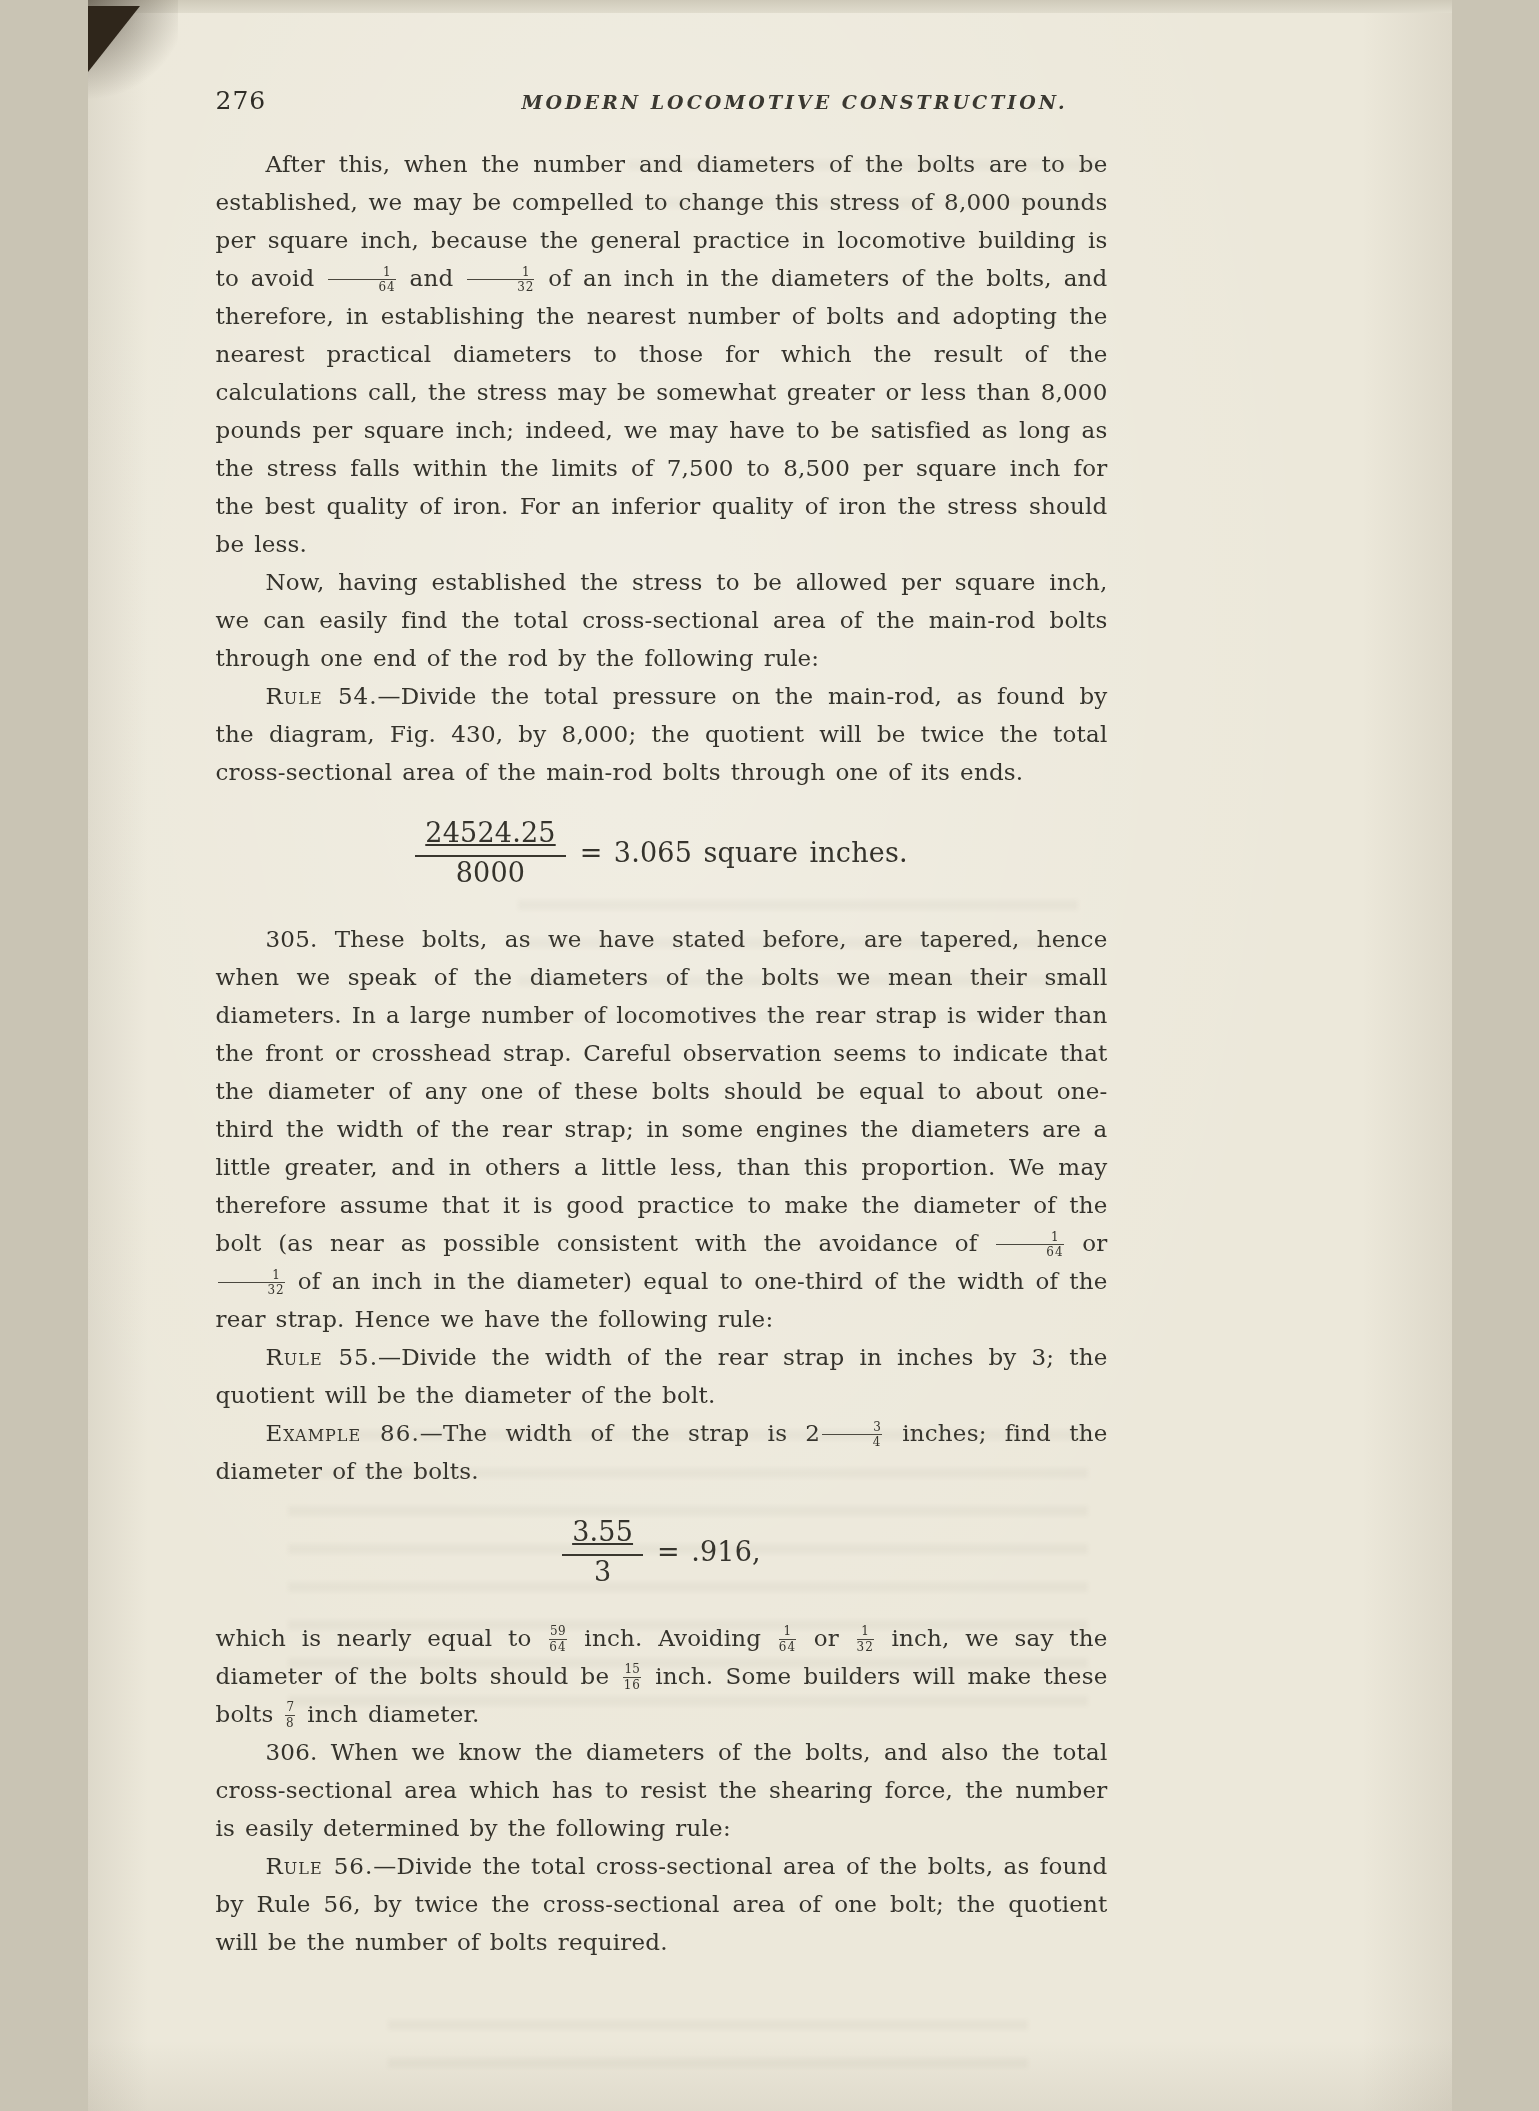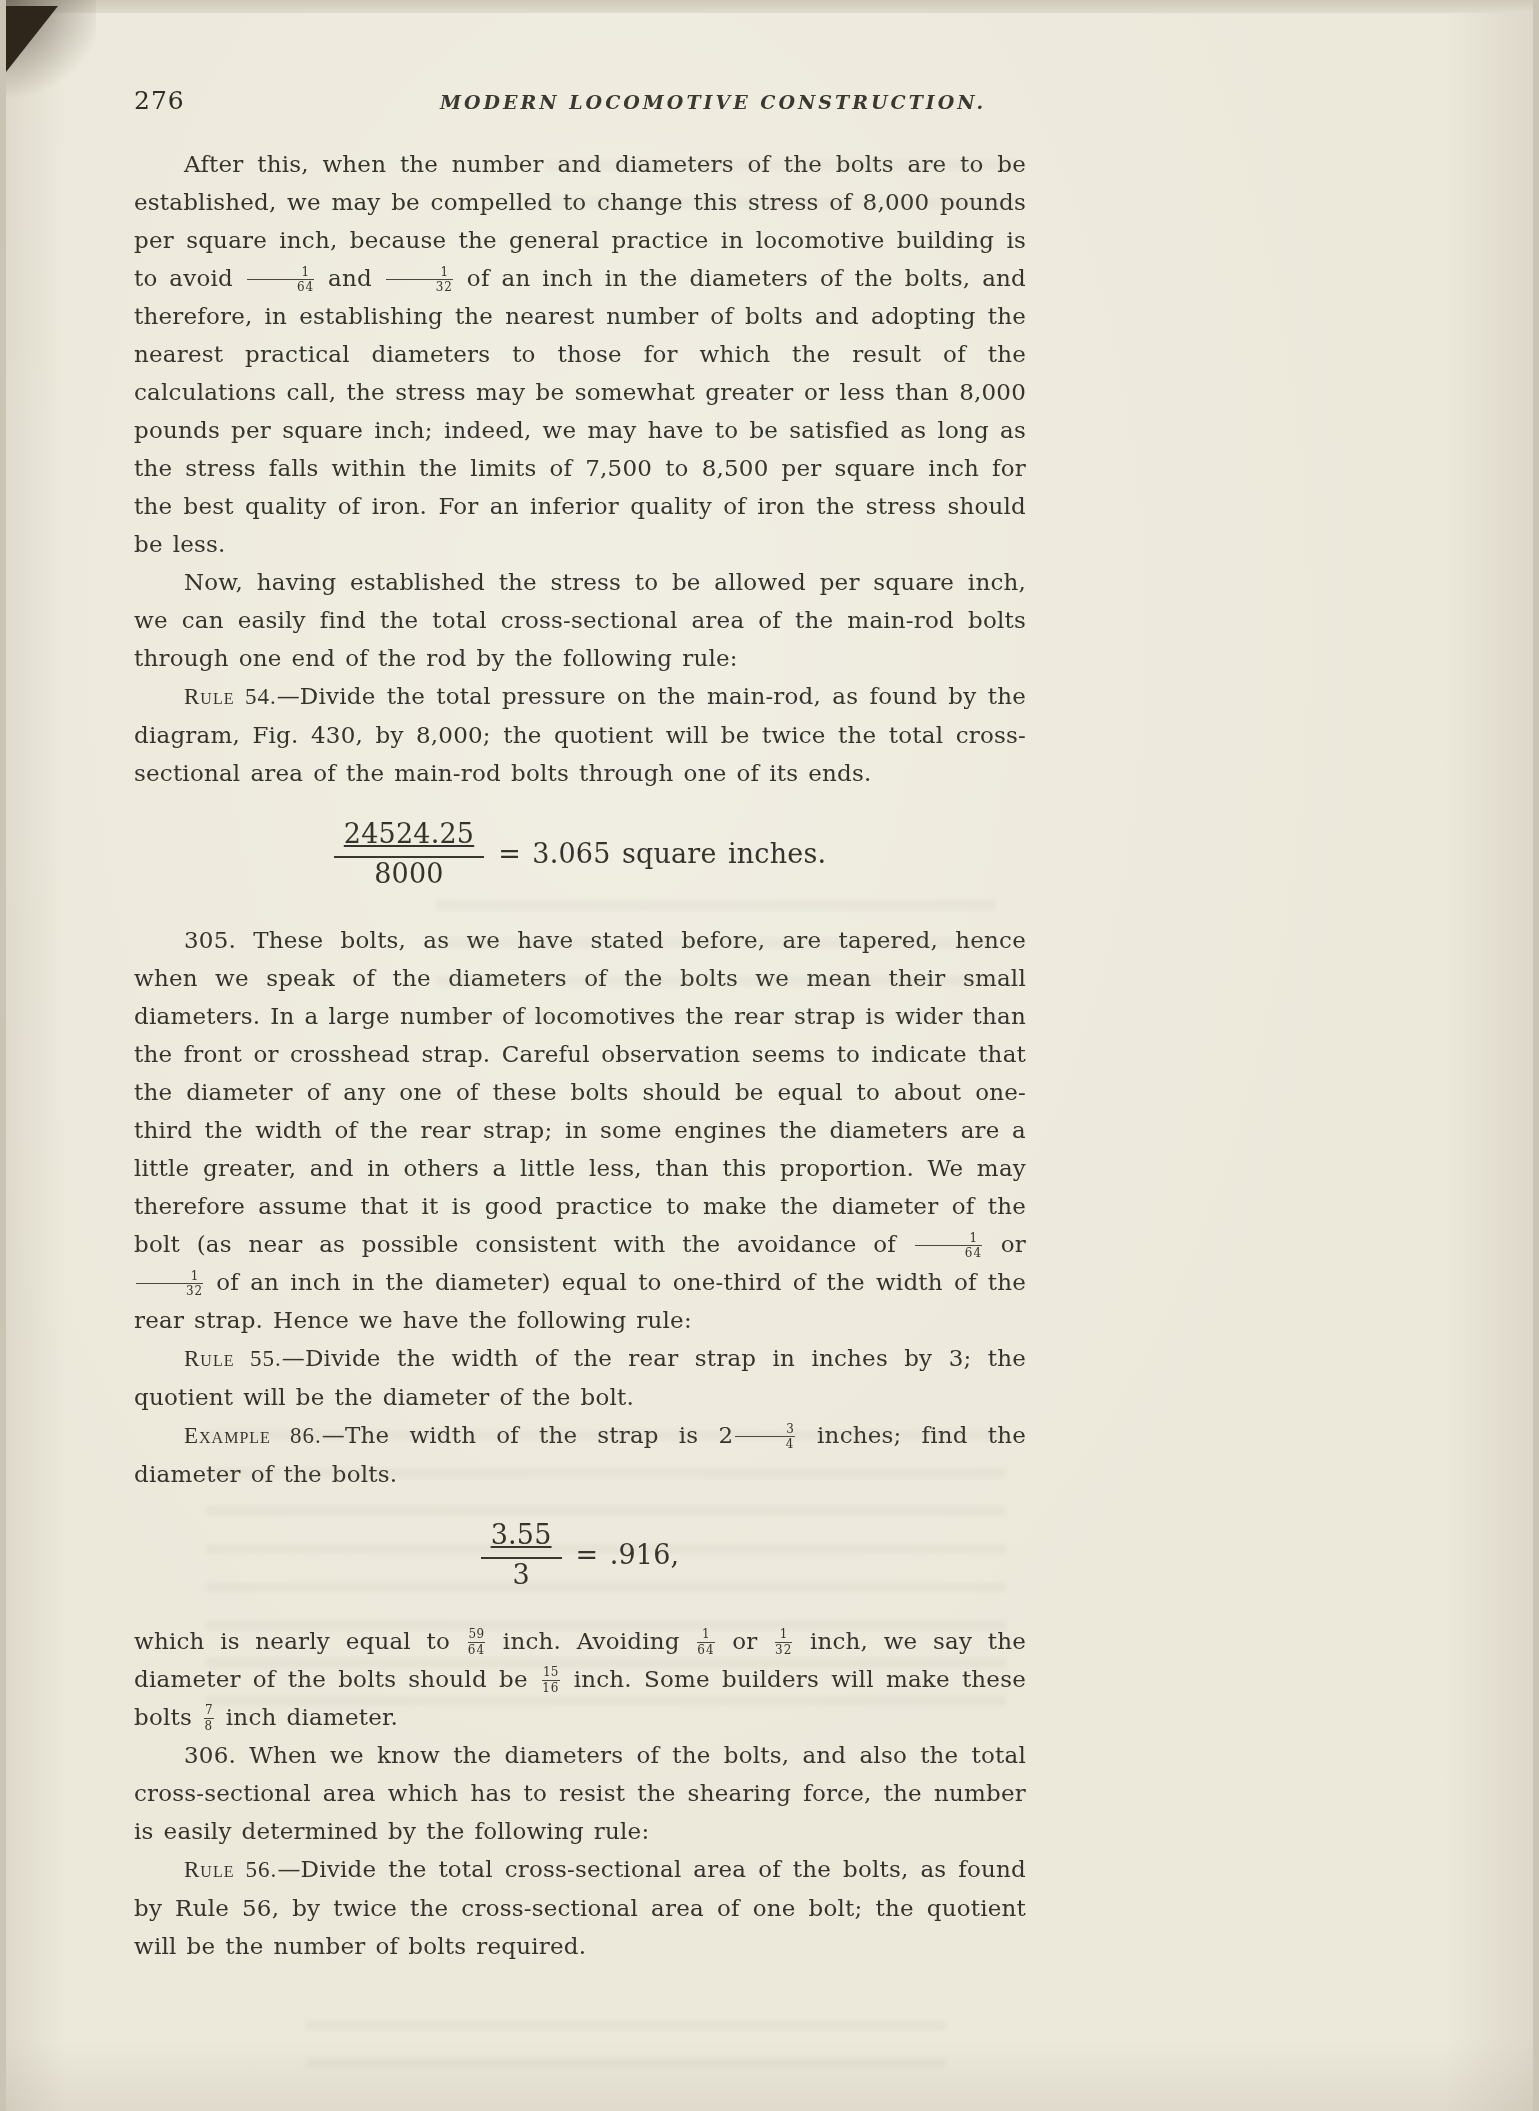--- a/index.html
+++ b/index.html
@@ -1,18 +1,18 @@
 <!DOCTYPE html>
 <html><head>
 <meta charset="utf-8">
 <style>
   html,body{margin:0;padding:0;background:#c9c4b4;}
   .page{
     position:relative;
-    width:1527px;height:2111px;
+    width:1364px;height:2111px;
     margin:0 auto;
     background:
       radial-gradient(ellipse at 40% 30%, rgba(255,255,255,0.25), transparent 60%),
       linear-gradient(to right, rgba(90,78,60,0.10), transparent 60px),
       linear-gradient(to left, rgba(110,98,78,0.12), transparent 90px),
       linear-gradient(to top, rgba(110,98,78,0.10), transparent 70px),
       #ece8da;
     overflow:hidden;
     font-family:"DejaVu Serif","Liberation Serif",serif;
     color:#35332c;
@@ -46,21 +46,21 @@
   }
   .body-text{
     width:892px;margin:30px 0 0 128px;
     font-size:23px;line-height:38px;
     text-align:justify;
     letter-spacing:0.2px;
     word-spacing:2.5px;
   }
   .body-text p{margin:0;}
   .indent{text-indent:50px;}
-  .sc{font-variant:small-caps;letter-spacing:1px;font-family:Liberation Serif, serif;}
+  .sc{font-variant:small-caps;letter-spacing:1px;}
   .frac{display:inline-block;text-align:center;vertical-align:-0.45em;
     line-height:1.05;font-size:0.52em;margin:0 2px;}
   .frac .n{display:block;border-bottom:1px solid #4a473e;padding:0 1px 1px;}
   .frac .d{display:block;padding-top:1px;letter-spacing:1px;}
   .equation{
     text-align:center;
     margin:26px 0 30px 0;
     font-size:27px;line-height:1.2;
   }
   .bigfrac{display:inline-block;vertical-align:middle;text-align:center;margin-right:14px;}

